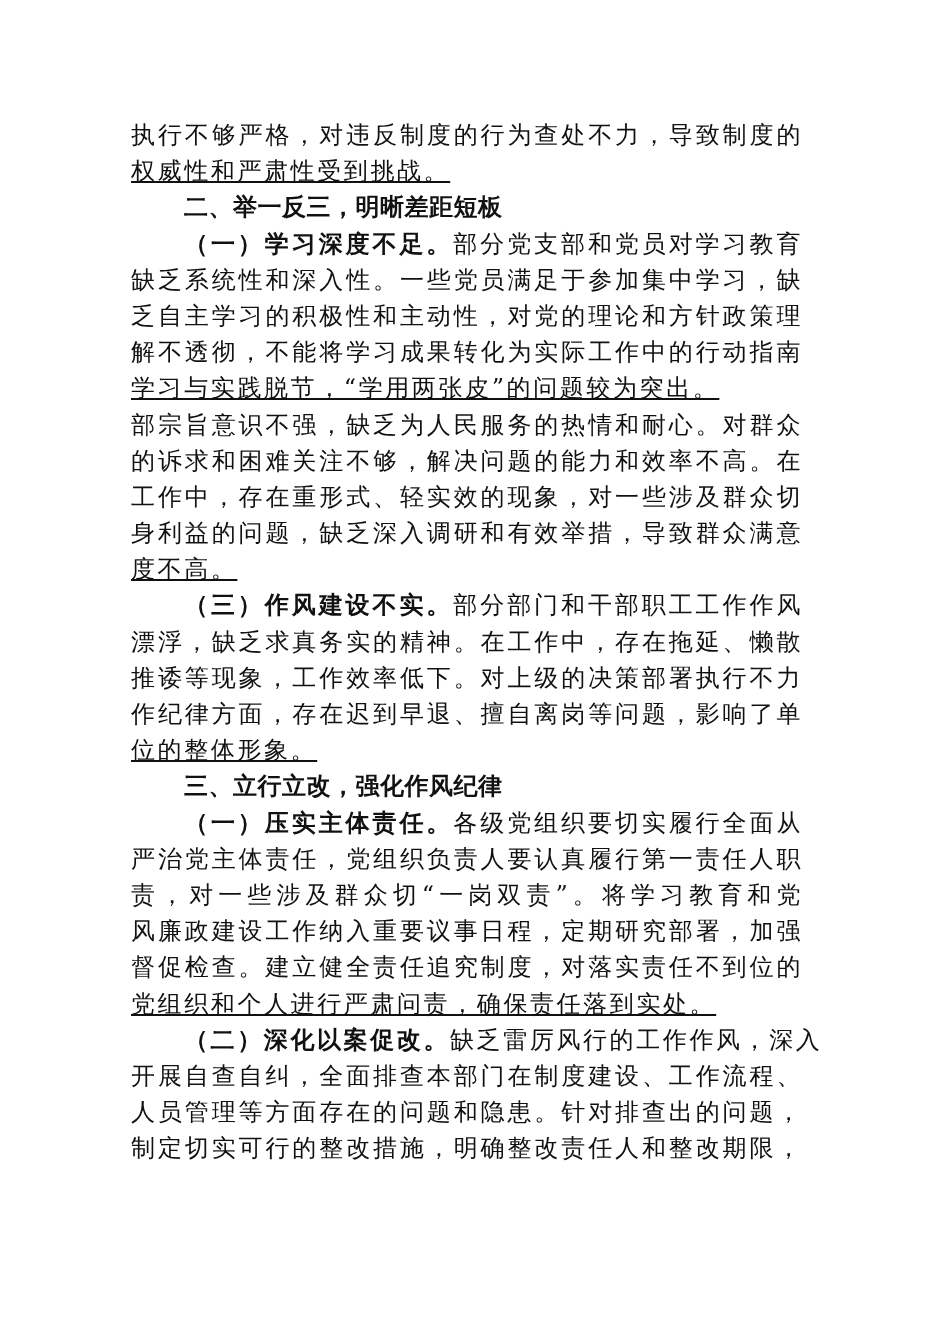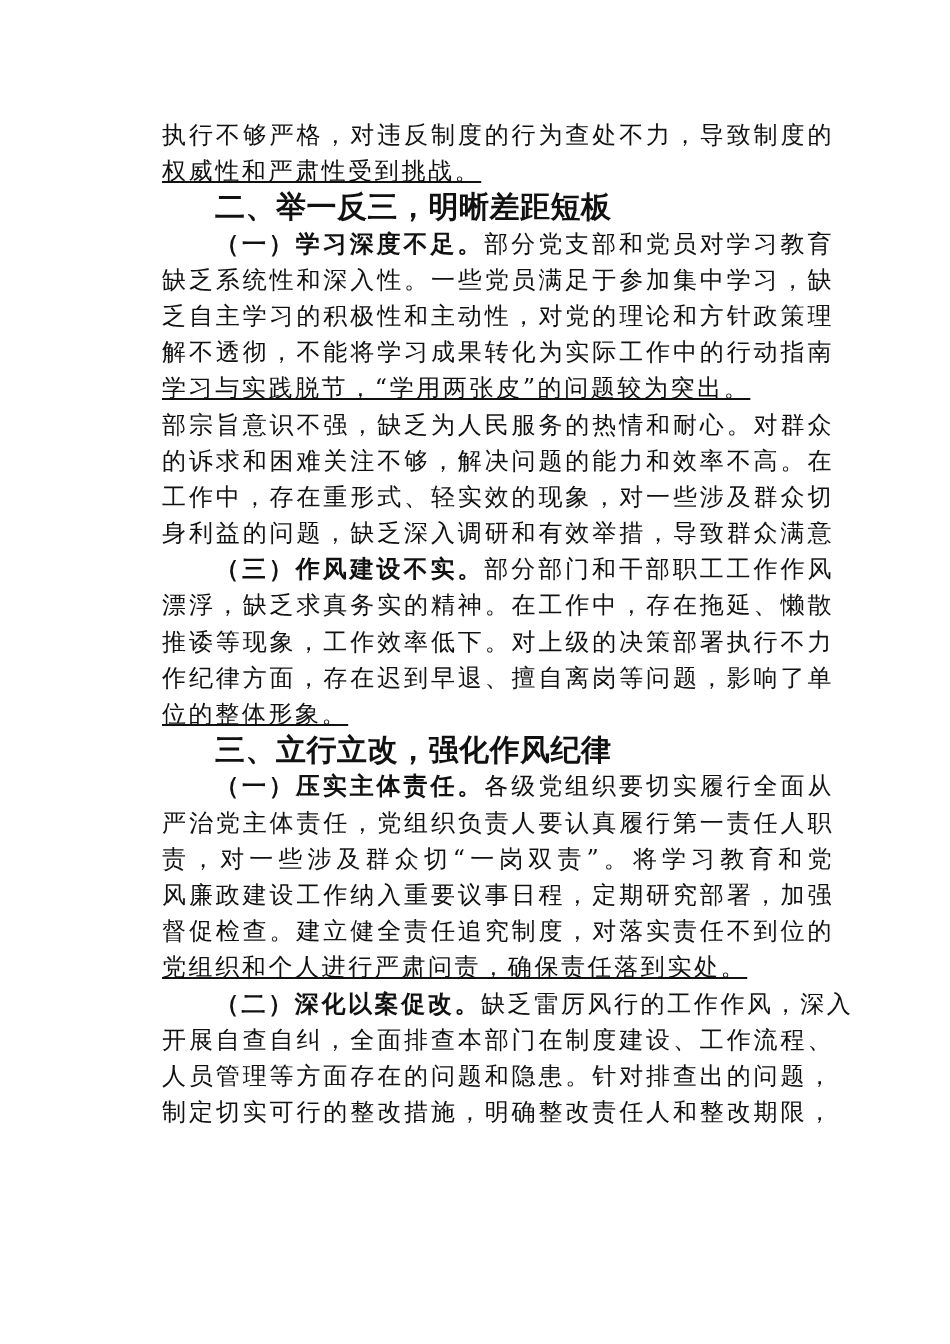--- a/index.html
+++ b/index.html
@@ -1,51 +1,52 @@
 <!DOCTYPE html>
 <html><head>
 <meta charset="utf-8">
 <style>
   html, body { margin: 0; padding: 0; background: #ffffff; }
   body { width: 950px; height: 1344px; position: relative; overflow: hidden; }
   .page {
-    position: absolute; left: 162px; top: 117px; width: 672px;
+    position: absolute; left: 131px; top: 117px; width: 672px;
     font-family: "DejaVu Serif", "Liberation Serif", serif;
     color: #111111;
   }
   .line {
     height: 36.2px; line-height: 36.2px; font-size: 24px;
     white-space: nowrap; letter-spacing: 2.6px;
     text-align: justify; text-align-last: justify;
   }
   .line.last { text-align-last: left; text-decoration: underline; }
   .indent { padding-left: 53px; }
   .heading {
     font-family: "DejaVu Sans", "Liberation Sans", sans-serif;
     font-weight: bold; letter-spacing: 0.5px; text-align-last: left;
-    padding-left: 53px; font-size: 30px;
+    padding-left: 53px; font-size: 24px;
   }
   .lead { font-weight: bold; }
 </style>
 </head>
 <body>
 
 <div class="page">
   <div class="line">执行不够严格，对违反制度的行为查处不力，导致制度的</div>
   <div class="line last">权威性和严肃性受到挑战。</div>
   <div class="line heading">二、举一反三，明晰差距短板</div>
   <div class="line indent"><span class="lead">（一）学习深度不足。</span><span>部分党支部和党员对学习教育</span></div>
   <div class="line">缺乏系统性和深入性。一些党员满足于参加集中学习，缺</div>
   <div class="line">乏自主学习的积极性和主动性，对党的理论和方针政策理</div>
   <div class="line">解不透彻，不能将学习成果转化为实际工作中的行动指南</div>
   <div class="line last">学习与实践脱节，“学用两张皮”的问题较为突出。</div>
   <div class="line">部宗旨意识不强，缺乏为人民服务的热情和耐心。对群众</div>
   <div class="line">的诉求和困难关注不够，解决问题的能力和效率不高。在</div>
   <div class="line">工作中，存在重形式、轻实效的现象，对一些涉及群众切</div>
   <div class="line">身利益的问题，缺乏深入调研和有效举措，导致群众满意</div>
+  <div class="line last">度不高。</div>
   <div class="line indent"><span class="lead">（三）作风建设不实。</span><span>部分部门和干部职工工作作风</span></div>
   <div class="line">漂浮，缺乏求真务实的精神。在工作中，存在拖延、懒散</div>
   <div class="line">推诿等现象，工作效率低下。对上级的决策部署执行不力</div>
   <div class="line">作纪律方面，存在迟到早退、擅自离岗等问题，影响了单</div>
   <div class="line last">位的整体形象。</div>
   <div class="line heading">三、立行立改，强化作风纪律</div>
   <div class="line indent"><span class="lead">（一）压实主体责任。</span><span>各级党组织要切实履行全面从</span></div>
   <div class="line">严治党主体责任，党组织负责人要认真履行第一责任人职</div>
   <div class="line">责，对一些涉及群众切“一岗双责”。将学习教育和党</div>
   <div class="line">风廉政建设工作纳入重要议事日程，定期研究部署，加强</div>

